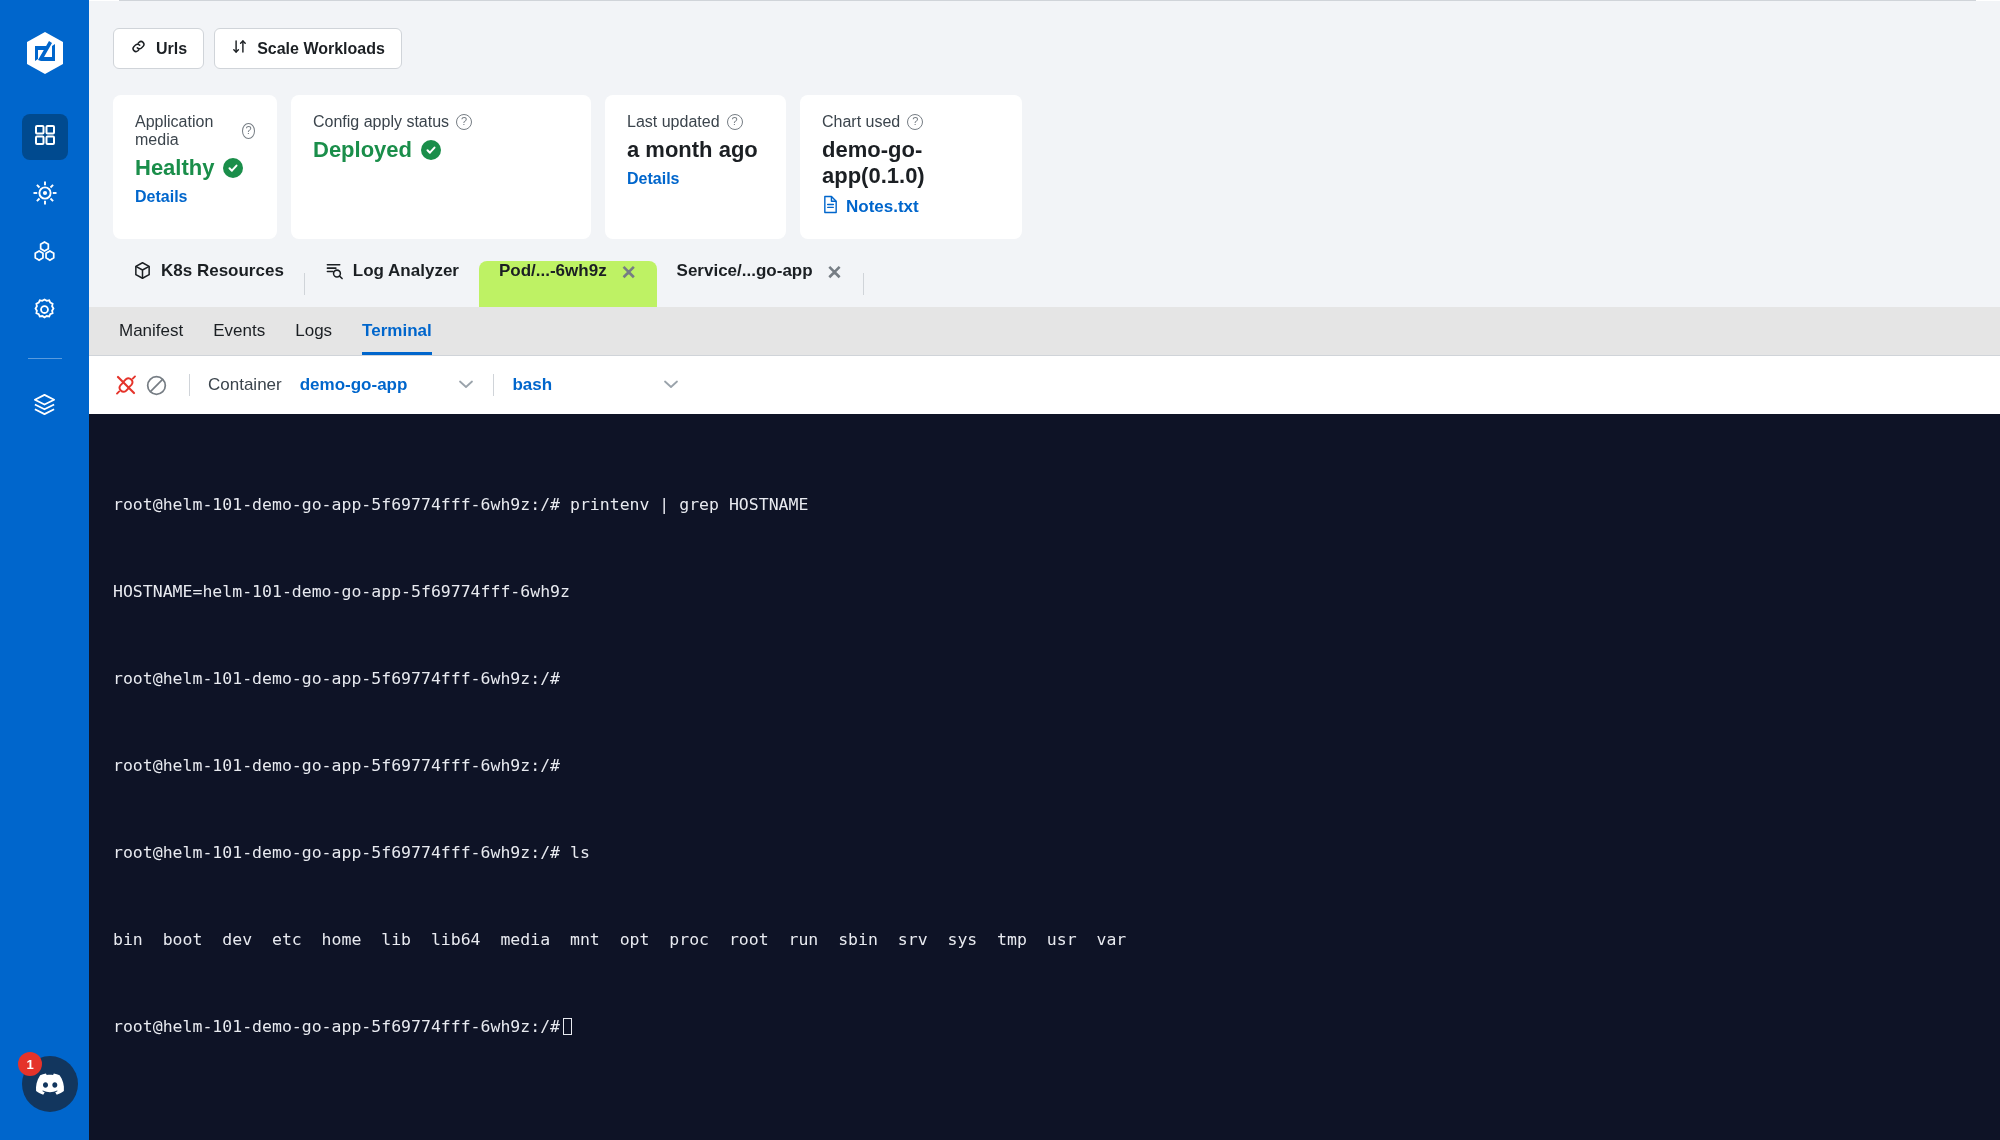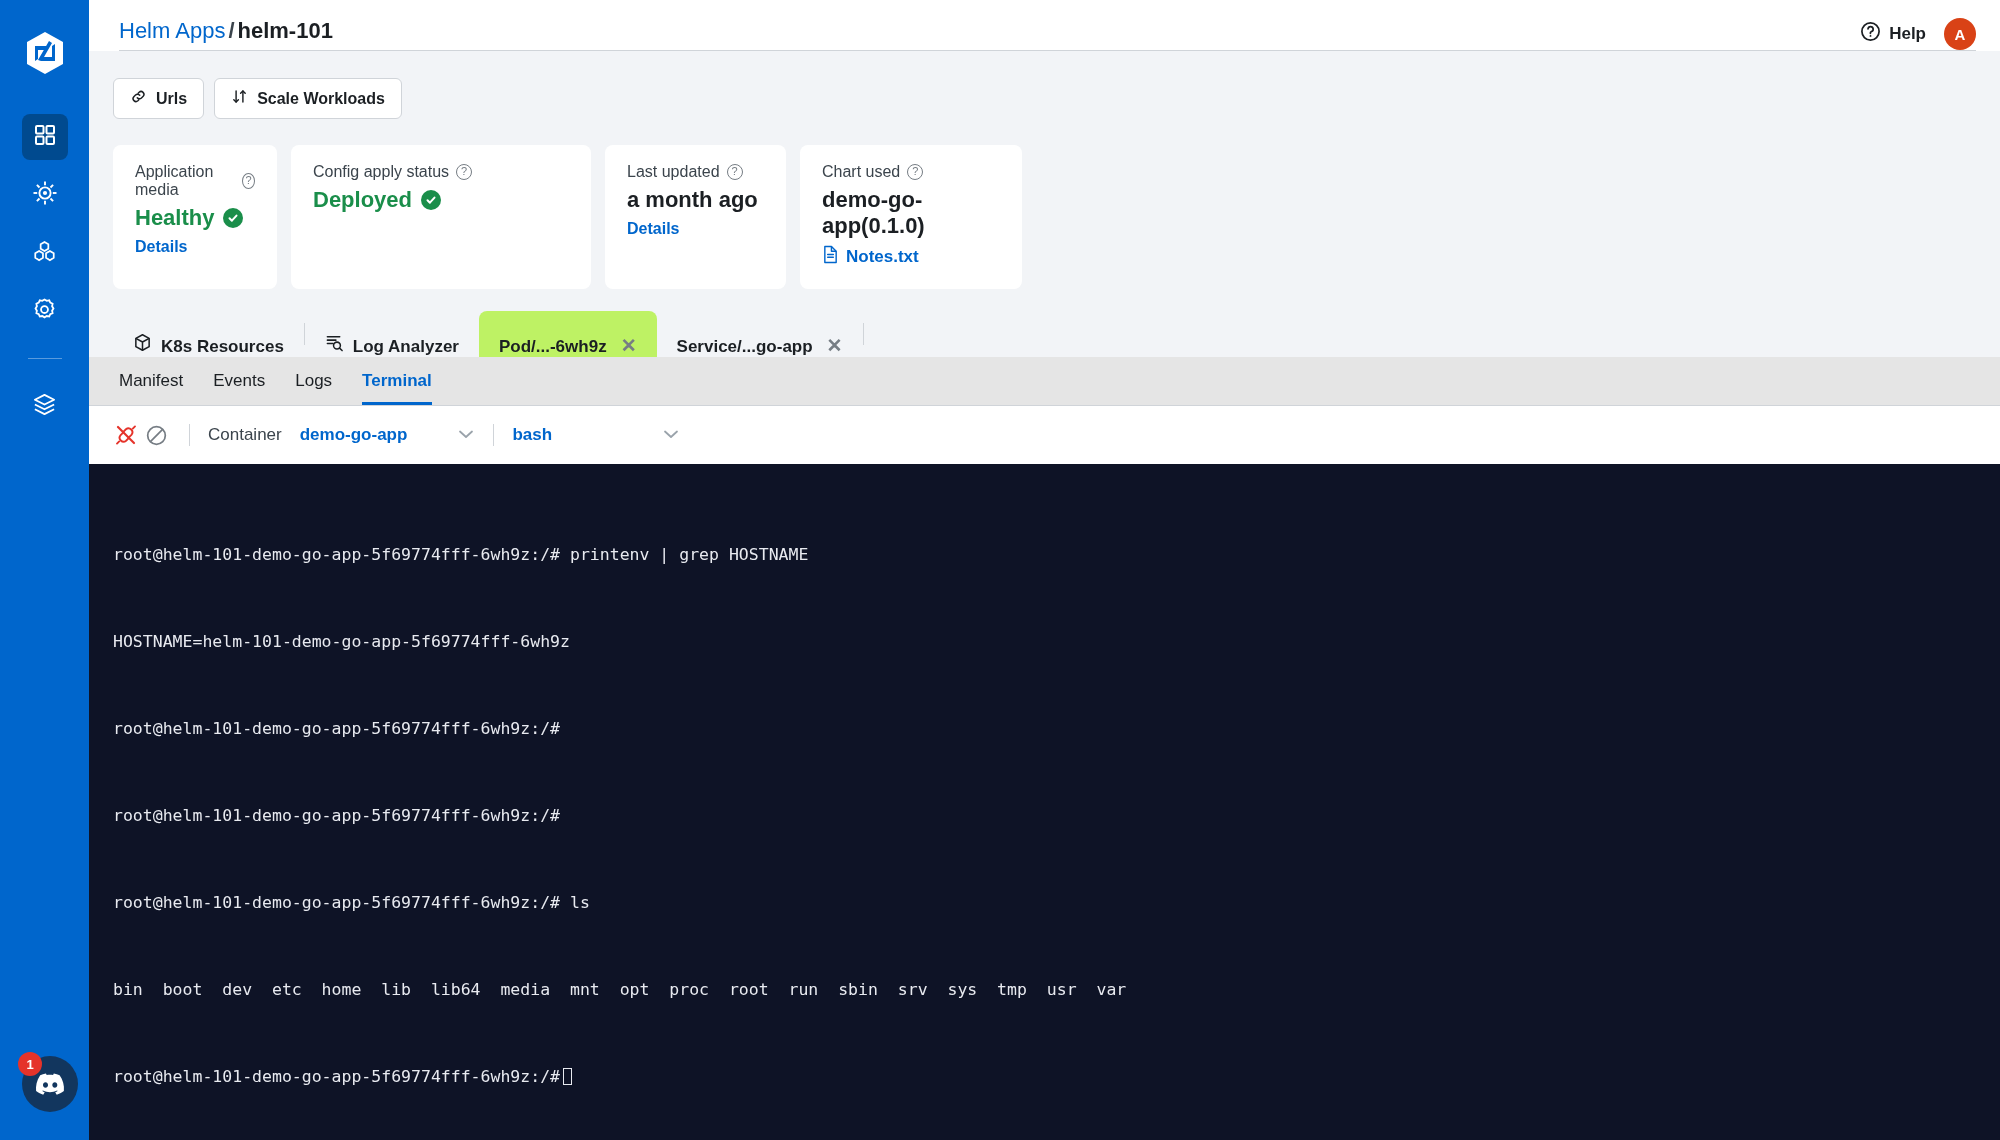--- a/index.html
+++ b/index.html
@@ -106,21 +106,21 @@
     width: 20px; height: 20px; border-radius: 50%; background: #1a8e4a;
     display: flex; align-items: center; justify-content: center;
   }
   .card-sub { font-size: 16px; color: #3b444c; margin-top: 7px; }
   .card-link { font-size: 16px; font-weight: 700; color: #0066cc; margin-top: 7px; cursor: pointer; }
   .notes-link { display: flex; align-items: center; gap: 7px; margin-top: 6px; font-size: 17px; font-weight: 700; color: #0066cc; cursor: pointer; }
 
   
   .rtabs { display: flex; align-items: flex-end; height: 46px; padding-left: 0; }
   .rtab {
-    display: flex; align-items: flex-end; gap: 9px;
+    display: flex; align-items: flex-start; gap: 9px;
     font-size: 17px; color: #1b1f23; padding: 0 20px; height: 46px;
     cursor: pointer; position: relative; white-space: nowrap;
   }
   .rtab.plain { font-weight: 700; }
   .rtab.active {
     background: #bef264; border-radius: 8px 8px 0 0; font-weight: 700;
   }
   .rtab .x { color: #767d84; font-size: 19px; margin-left: 5px; cursor: pointer; }
   .rt-sep { width: 1px; height: 22px; background: #d0d4d9; align-self: center; }
 
@@ -238,38 +238,20 @@
           </svg>
         </span>
       </div>
       <div class="discord-badge">1</div>
     </div>
   </div>
 
   <div class="main">
 
     <div class="header">
-      <div class="header-top">
-        <div class="breadcrumb">
-          <a>Helm Apps</a><span class="sep">/</span><span class="crumb-current">helm-101</span>
-        </div>
-        <div class="header-right">
-          <div class="help-btn">
-            <span>
-              <svg width="21" height="21" viewBox="0 0 22 22" fill="none" stroke="#1b1f23" stroke-width="1.8">
-                <circle cx="11" cy="11" r="9"></circle>
-                <path d="M8.4 8.3a2.7 2.7 0 1 1 3.3 2.9c-.5.2-.8.6-.8 1.2v.5" stroke-linecap="round"></path>
-                <circle cx="11" cy="15.6" r="1" fill="#1b1f23" stroke="none"></circle>
-              </svg>
-            </span>
-            <span>Help</span>
-          </div>
-          <div class="avatar">A</div>
-        </div>
-      </div>
 
       <div class="header-rule"></div>
     </div>
 
     <div class="body-panel">
 
       <div class="env-row">
         <div class="env-actions">
           <div class="btn-outline">
             <span>

